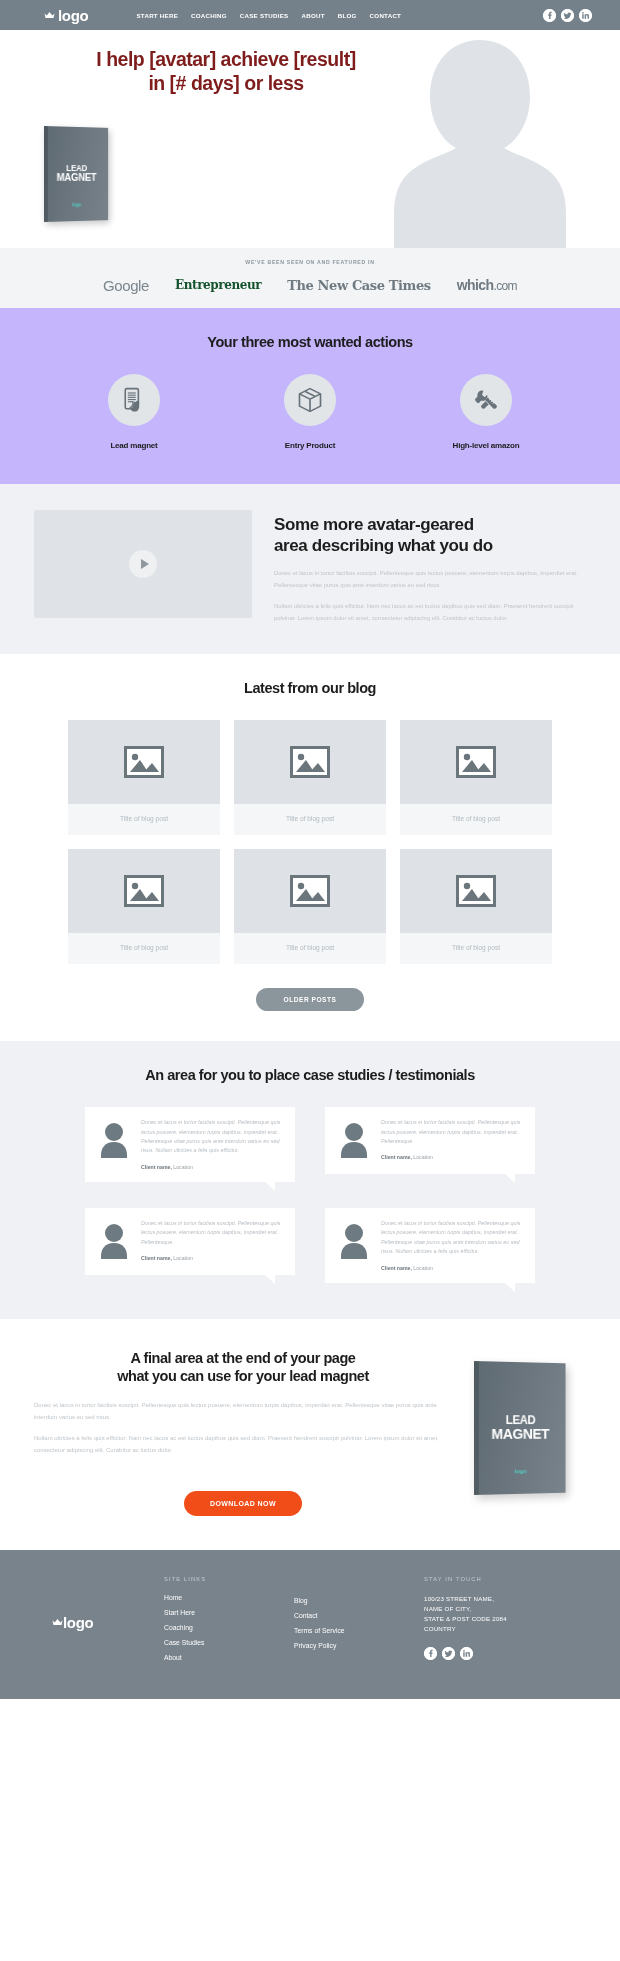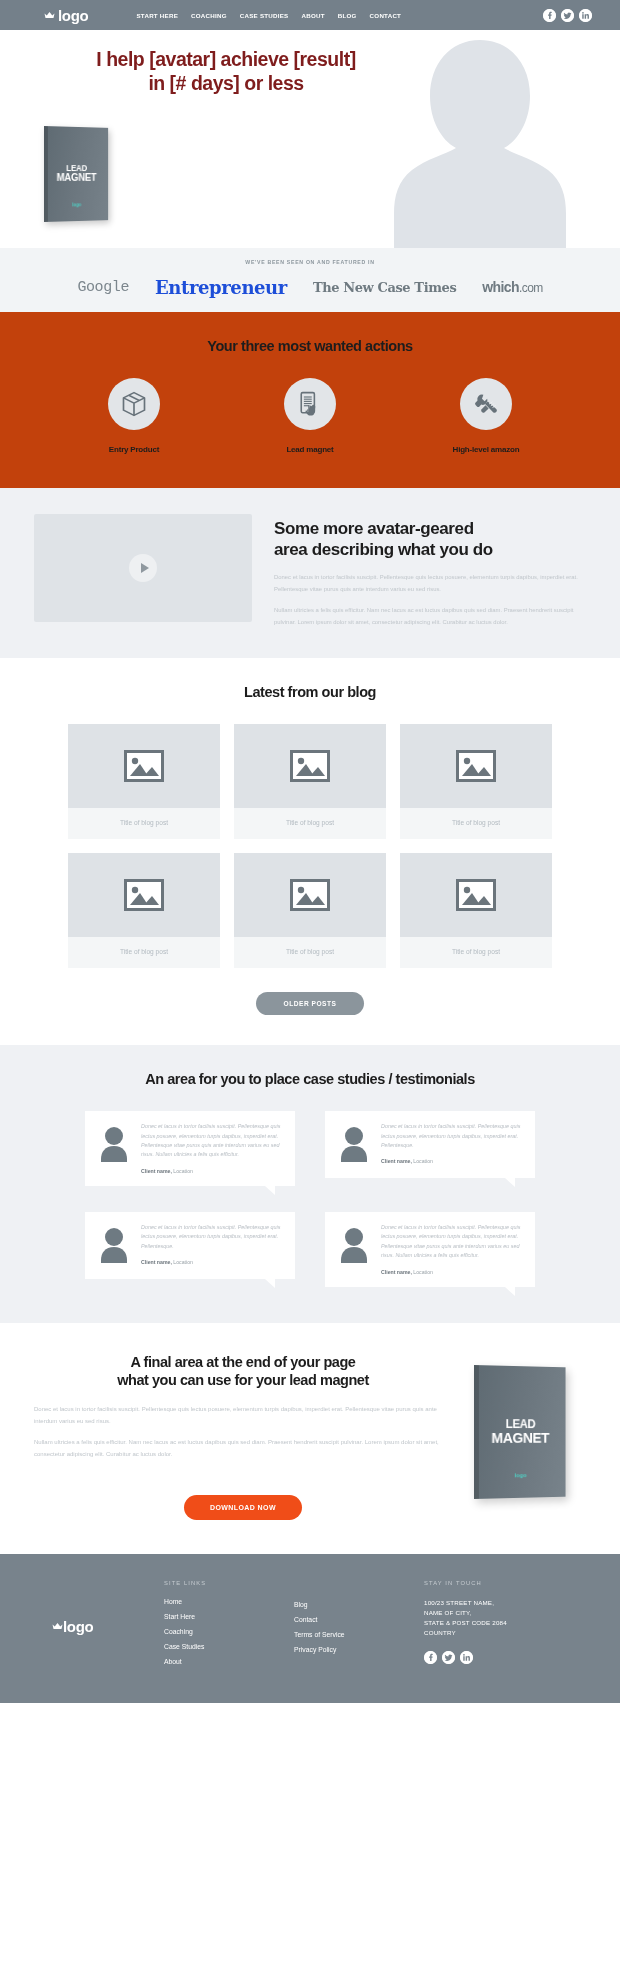--- a/index.html
+++ b/index.html
@@ -86,28 +86,28 @@
 
   
   .featured { background: #f2f4f6; padding: 11px 0 14px; text-align: center; }
   .featured-label {
     font-size: 5.2px; font-weight: bold; letter-spacing: 0.7px; color: #8d979e;
   }
   .logos {
     display: flex; align-items: center; justify-content: center;
     gap: 26px; margin-top: 12px;
   }
-  .logo-google { font-family: Liberation Mono, monospace; font-size: 15px; color: #7c868d; letter-spacing: -0.4px; }
-  .logo-entre { font-family: "DejaVu Serif", serif; font-size: 18px; font-weight: bold; color: #1d4ed8; letter-spacing: -0.4px; text-align: right; }
+  .logo-google { font-family: Liberation Sans, sans-serif; font-size: 15px; color: #7c868d; letter-spacing: -0.4px; }
+  .logo-entre { font-family: "DejaVu Serif", serif; font-size: 12px; font-weight: bold; color: #14532d; letter-spacing: -0.4px; text-align: right; }
   .logo-nyt { font-family: "DejaVu Serif", serif; font-size: 13px; font-weight: bold; color: #6f7a81; letter-spacing: -0.4px; }
   .logo-amz { font-size: 14px; font-weight: bold; color: #6f7a81; letter-spacing: -0.6px; }
   .logo-amz span { font-weight: normal; font-size: 12px; }
 
   
-  .actions { background: #c2410c; padding: 26px 0 34px; }
+  .actions { background: #c4b5fd; padding: 26px 0 34px; }
   .sec-title {
     text-align: center; font-size: 14.5px; font-weight: bold;
     letter-spacing: -0.45px; color: #1d1d1d;
   }
   .action-row { display: flex; justify-content: center; gap: 76px; margin-top: 24px; }
   .action-item { width: 100px; text-align: center; }
   .circle-icon {
     width: 52px; height: 52px; border-radius: 50%; background: #e2e5e8;
     margin: 0 auto; display: flex; align-items: center; justify-content: center;
   }
@@ -314,49 +314,49 @@
       <span class="logo-google">Google</span>
       <span class="logo-entre">Entrepreneur</span>
       <span class="logo-nyt">The New Case Times</span>
       <span class="logo-amz"><b>which</b><span>.com</span></span>
     </div>
   </div>
 
   <div class="actions">
     <div class="sec-title">Your three most wanted actions</div>
     <div class="action-row">
-
-      <div class="action-item">
-        <div class="circle-icon">
-          <svg width="28" height="28" viewBox="0 0 32 32">
-            <path d="M16 3 L28 9 L28 23 L16 29 L4 23 L4 9 Z" fill="none" stroke="#67727a" stroke-width="1.9" stroke-linejoin="round"></path>
-            <path d="M4 9 L16 15 L28 9" fill="none" stroke="#67727a" stroke-width="1.9" stroke-linejoin="round"></path>
-            <line x1="16" y1="15" x2="16" y2="29" stroke="#67727a" stroke-width="1.9"></line>
-            <path d="M10 6 L22 12" stroke="#67727a" stroke-width="1.6"></path>
-          </svg>
-        </div>
-        <div class="action-label">Entry Product</div>
-      </div>
 
       <div class="action-item">
         <div class="circle-icon">
           <svg width="28" height="28" viewBox="0 0 32 32">
             <rect x="6" y="3" width="15" height="23" rx="1.6" fill="none" stroke="#67727a" stroke-width="1.8"></rect>
             <g stroke="#67727a" stroke-width="1.3">
               <line x1="9" y1="8" x2="18" y2="8"></line>
                 <line x1="9" y1="10.5" x2="18" y2="10.5"></line>
               <line x1="9" y1="13" x2="18" y2="13"></line>
                 <line x1="9" y1="15.5" x2="18" y2="15.5"></line>
               <line x1="9" y1="18" x2="15" y2="18"></line>
             </g>
             <circle cx="13.5" cy="23" r="0.9" fill="#67727a"></circle>
             <path d="M19 17c1.8-.6 3 .4 3 2 0 2-1 5-1 7 0 1.6-1 3-3 3h-3c-1 0-1.6-.4-2-1.2L11 25c-.5-1 .4-2 1.3-1.4l1.7 1.2v-7c0-1 1.6-1 1.6 0v4l.4-3.4c.1-1 1.5-.9 1.5.1z" fill="#67727a"></path>
           </svg>
         </div>
         <div class="action-label">Lead magnet</div>
+      </div>
+
+      <div class="action-item">
+        <div class="circle-icon">
+          <svg width="28" height="28" viewBox="0 0 32 32">
+            <path d="M16 3 L28 9 L28 23 L16 29 L4 23 L4 9 Z" fill="none" stroke="#67727a" stroke-width="1.9" stroke-linejoin="round"></path>
+            <path d="M4 9 L16 15 L28 9" fill="none" stroke="#67727a" stroke-width="1.9" stroke-linejoin="round"></path>
+            <line x1="16" y1="15" x2="16" y2="29" stroke="#67727a" stroke-width="1.9"></line>
+            <path d="M10 6 L22 12" stroke="#67727a" stroke-width="1.6"></path>
+          </svg>
+        </div>
+        <div class="action-label">Entry Product</div>
       </div>
 
       <div class="action-item">
         <div class="circle-icon">
           <svg width="28" height="28" viewBox="0 0 32 32">
             <path d="M13 5.5a5.4 5.4 0 0 0-6.8 6.8l-2.1 2.1a2 2 0 0 0 0 2.8l1.6 1.6a2 2 0 0 0 2.8 0l2.1-2.1a5.4 5.4 0 0 0 6.8-6.8l-3 3-3-3z" fill="#67727a"></path>
             <path d="M18 13 L28 22 a2.6 2.6 0 0 1-3.6 3.6 L15 16z" fill="#67727a"></path>
             <g stroke="#eceff1" stroke-width="1.1">
               <line x1="19.5" y1="16" x2="23.5" y2="13.5"></line>
               <line x1="21.5" y1="18" x2="25.5" y2="15.5"></line>

